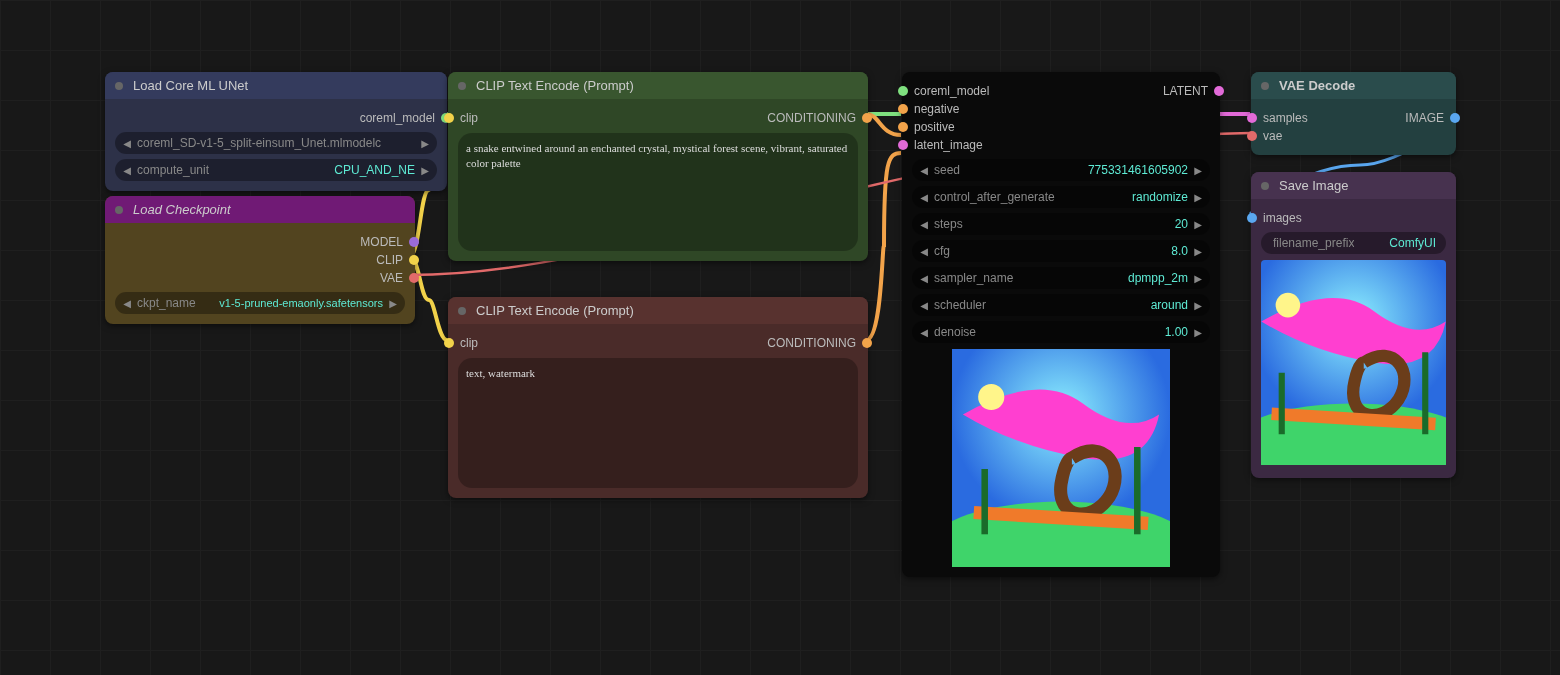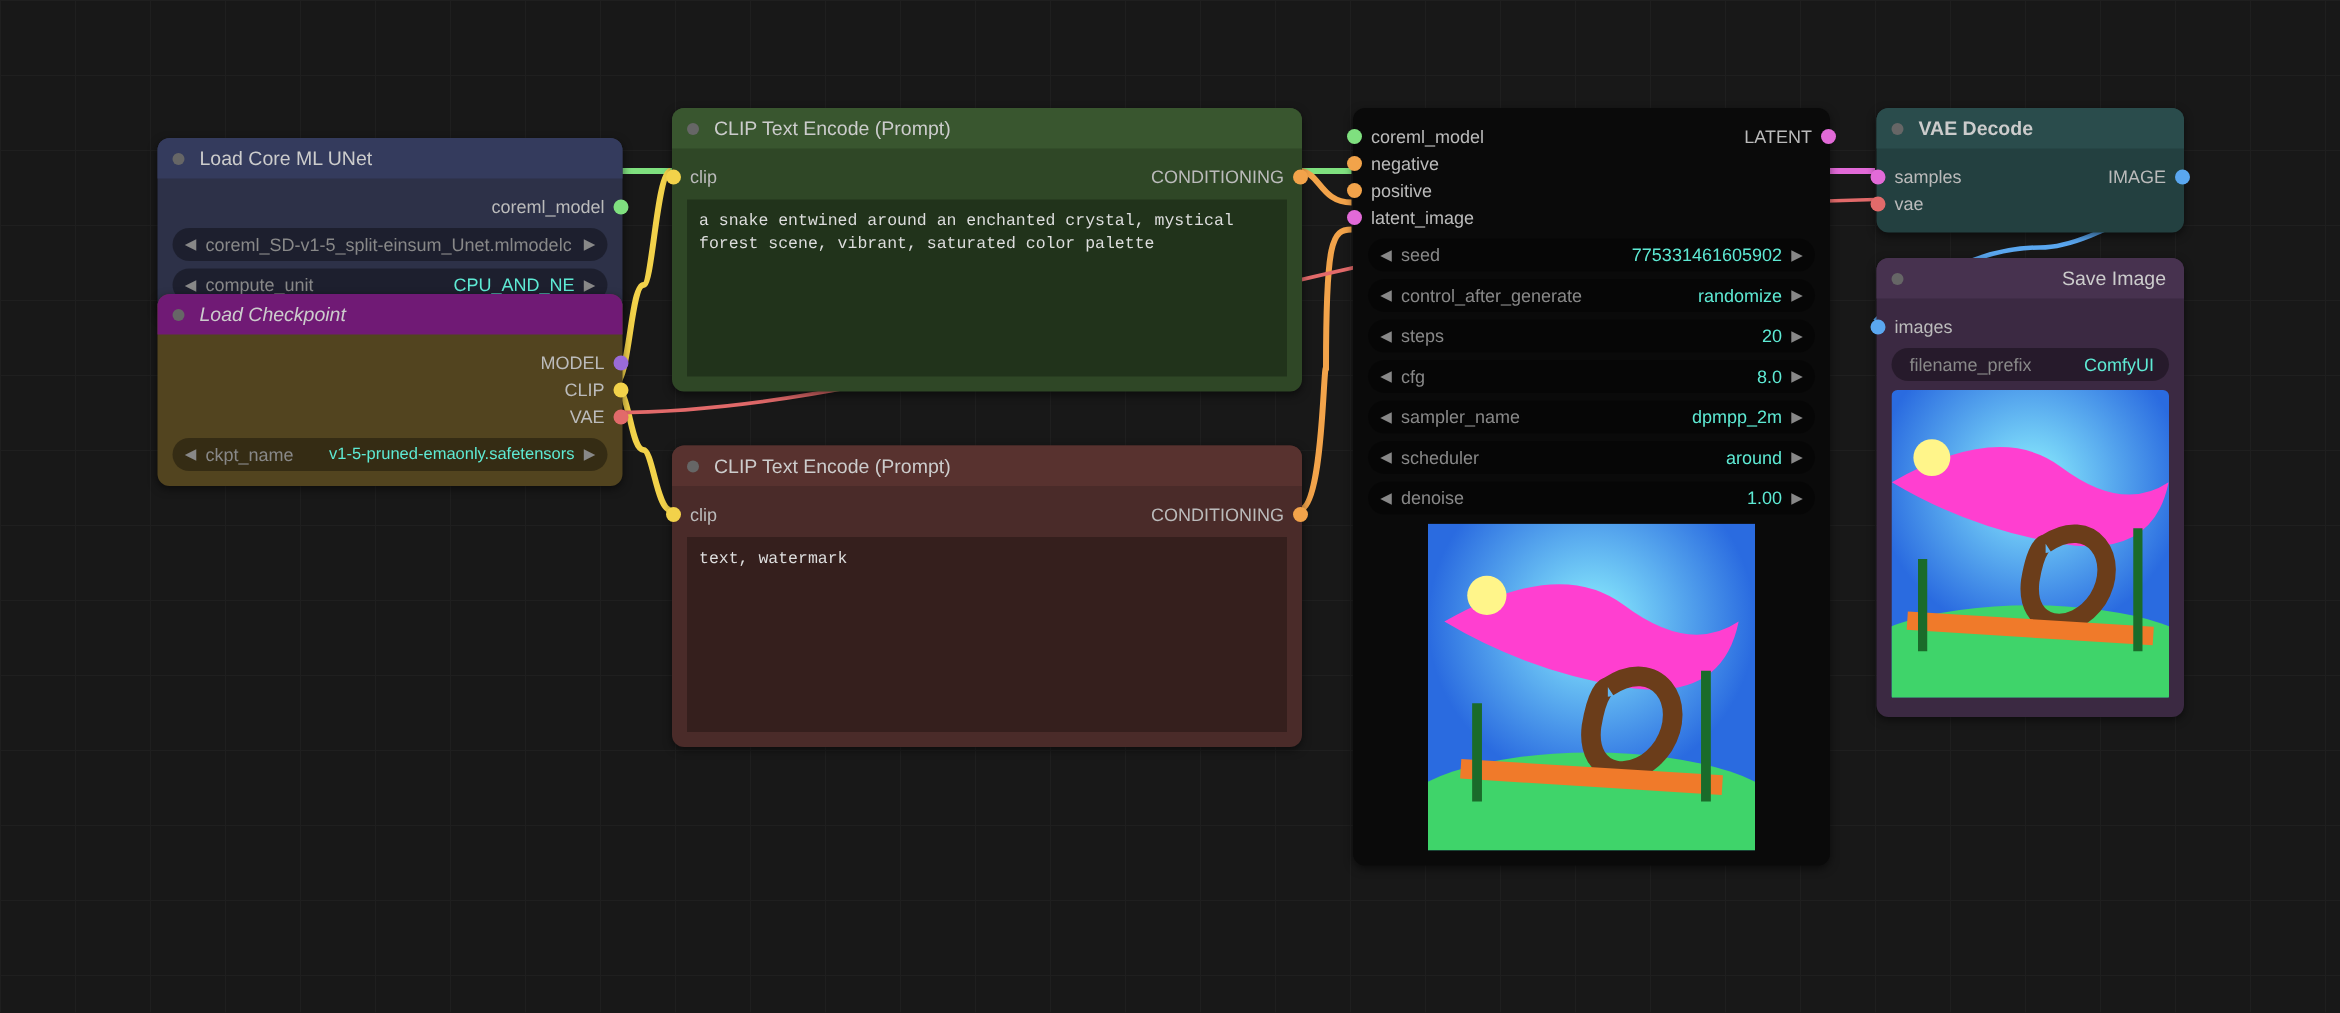--- a/index.html
+++ b/index.html
@@ -103,25 +103,25 @@
     text-overflow: ellipsis;
   }
   .widget .wvalue {
     margin-left: auto;
     margin-right: 4px;
     color: #5eead4;
     white-space: nowrap;
   }
   .prompt-box {
     background: rgba(0,0,0,0.28);
-    border-radius: 0;
+    border-radius: 14px;
     margin-top: 6px;
     padding: 8px;
     color: #ddd;
-    font-family: Liberation Mono, monospace;
+    font-family: Liberation Serif, serif;
     font-size: 11px;
     line-height: 1.35;
     white-space: pre-wrap;
     min-height: 100px;
   }
   .node-row-split { display:flex; justify-content:space-between; align-items:center; height:18px; }
 
   
   .n-unet    { background: #2d3148; }
   .n-unet .title-bar { background: #343b5d; }
@@ -129,21 +129,21 @@
   .n-ckpt .title-bar { background: #701a75; font-style: italic; }
   .n-pos     { background: #2f4726; }
   .n-pos .title-bar { background: #39562f; }
   .n-neg     { background: #4a2b29; }
   .n-neg .title-bar { background: #58322f; }
   .n-sampler { background: #0a0a0a; }
   .n-sampler .title-bar { background: #1c1c1c; }
   .n-vae     { background: #234040; }
   .n-vae .title-bar { background: #2a4c4c; font-weight: bold; }
   .n-save    { background: #3b2942; }
-  .n-save .title-bar { background: #47324f; text-align: right; }
+  .n-save .title-bar { background: #47324f; }
 
   .preview {
     margin-top: 6px;
     width: 100%;
     border-radius: 4px;
     overflow: hidden;
   }
 </style>
 </head>
 <body>
@@ -162,21 +162,21 @@
 
   <path d="M 866 340 C 882 340, 882 245, 884 245 C 884 160, 888 153, 901 153" stroke="#f2a34a" stroke-width="4" fill="none"></path>
 
   <path d="M 1219 114 C 1235 114, 1235 114, 1250 114" stroke="#e26ad8" stroke-width="4" fill="none"></path>
 
   <path d="M 409 275 C 640 275, 900 140, 1250 133" stroke="#e26a6a" stroke-width="2.5" fill="none"></path>
 
   <path d="M 1452 114 C 1470 114, 1400 165, 1360 165 C 1300 165, 1250 214, 1250 214" stroke="#5aa7f0" stroke-width="3" fill="none"></path>
 </svg>
 
-<div class="node n-unet" style="left:105px; top:72px; width:310px;margin-top:20px;">
+<div class="node n-unet" style="left:105px; top:72px; width:342px;">
   <div class="title-bar">
     <span class="collapse-dot"></span>
     <span>Load Core ML UNet</span>
   </div>
   <div class="body">
     <div class="port-row right">
       <span class="port-label">coreml_model</span>
       <span class="port-dot" style="background:#7fe07f"></span>
     </div>
     <div class="widget">

